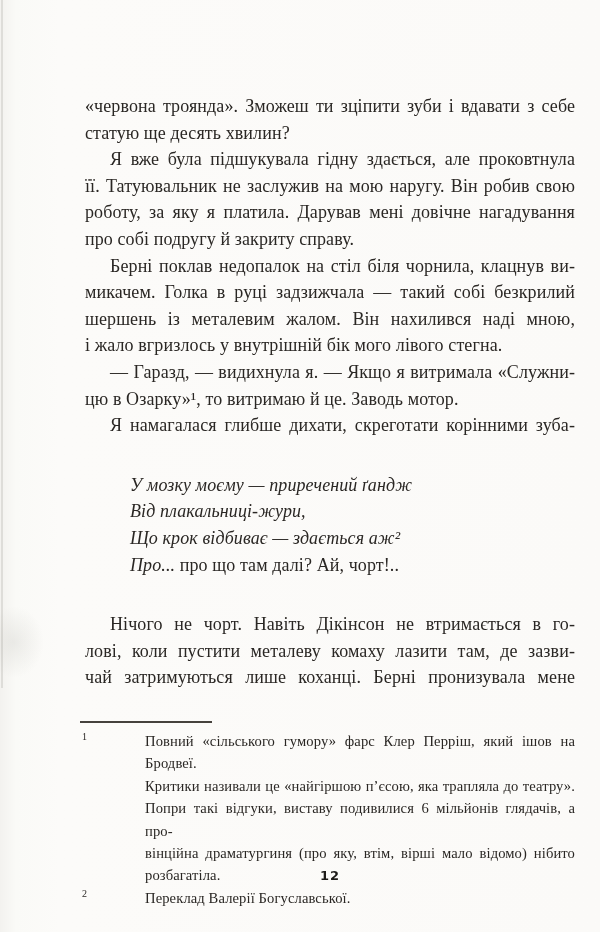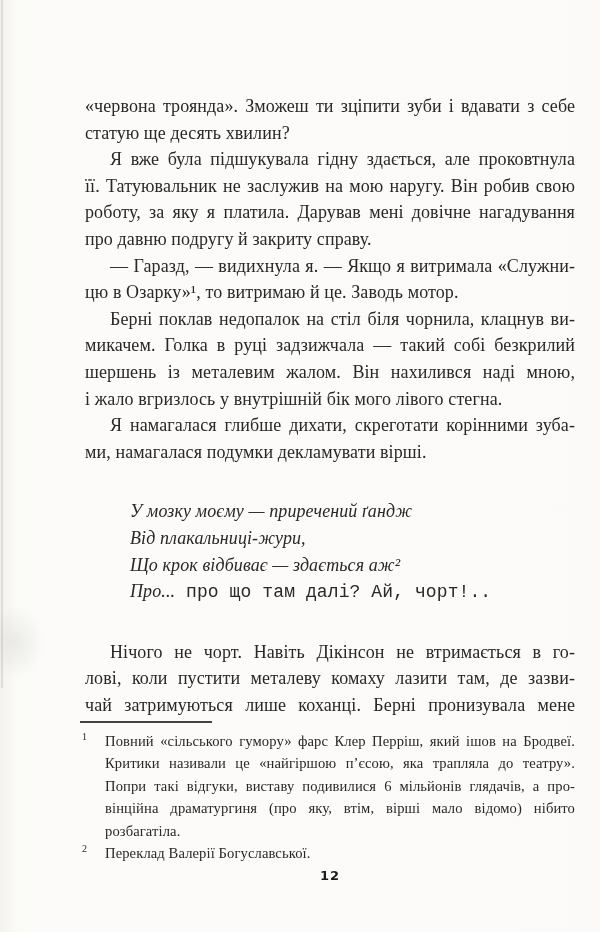--- a/index.html
+++ b/index.html
@@ -48,21 +48,20 @@
   }
   .ln.ind {
     text-indent: 25px;
   }
   .poem {
     margin: 33px 0 33px 45px;
     font-style: italic;
   }
   .poem .roman {
     font-style: normal;
-    font-family: Liberation Mono, monospace;
   }
   .fn-rule {
     position: absolute;
     left: 80px; top: 721px;
     width: 132px; height: 0;
     border-top: 2px solid #46423d;
   }
   .footnotes {
     position: absolute;
     left: 80px; top: 730px;
@@ -77,20 +76,21 @@
   }
   .fn-marker {
     position: absolute;
     left: 2px; top: 2px;
     font-size: 10px;
     line-height: 10px;
   }
   .fn-line {
     text-align: justify;
     text-align-last: justify;
+    margin-left: 40px;
   }
   .fn-line.last {
     text-align-last: left;
   }
   .page-number {
     position: absolute;
     left: 85px; top: 868px;
     width: 490px;
     text-align: center;
     font-family: "DejaVu Sans", sans-serif;
@@ -112,38 +112,37 @@
 
     <div>
       <div class="ln">«червона троянда». Зможеш ти зціпити зуби і вдавати з себе</div>
       <div class="ln last">статую ще десять хвилин?</div>
     </div>
 
     <div>
       <div class="ln ind">Я вже була підшукувала гідну здається, але проковтнула</div>
       <div class="ln">її. Татуювальник не заслужив на мою наругу. Він робив свою</div>
       <div class="ln">роботу, за яку я платила. Дарував мені довічне нагадування</div>
-      <div class="ln last">про давню подругу й закриту справу.</div>
-    </div>
-
-    <div>
-      <div class="ln ind">— Гаразд, — видихнула я. — Якщо я витримала «Служни-</div>
-      <div class="ln last">цю в Озарку»¹, то витримаю й це. Заводь мотор.</div>
+      <div class="ln last">про собі подругу й закриту справу.</div>
     </div>
 
     <div>
       <div class="ln ind">Берні поклав недопалок на стіл біля чорнила, клацнув ви-</div>
       <div class="ln">микачем. Голка в руці задзижчала — такий собі безкрилий</div>
       <div class="ln">шершень із металевим жалом. Він нахилився наді мною,</div>
       <div class="ln last">і жало вгризлось у внутрішній бік мого лівого стегна.</div>
     </div>
 
     <div>
+      <div class="ln ind">— Гаразд, — видихнула я. — Якщо я витримала «Служни-</div>
+      <div class="ln last">цю в Озарку»¹, то витримаю й це. Заводь мотор.</div>
+    </div>
+
+    <div>
       <div class="ln ind">Я намагалася глибше дихати, скреготати корінними зуба-</div>
-      <div class="ln last">ми, намагалася подумки декламувати вірші.</div>
     </div>
 
     <div class="poem">
       <div>У мозку моєму — приречений ґандж</div>
       <div>Від плакальниці-жури,</div>
       <div>Що крок відбиває — здається аж²</div>
       <div><span>Про...</span><span class="roman"> про що там далі? Ай, чорт!..</span></div>
     </div>
 
     <div>

